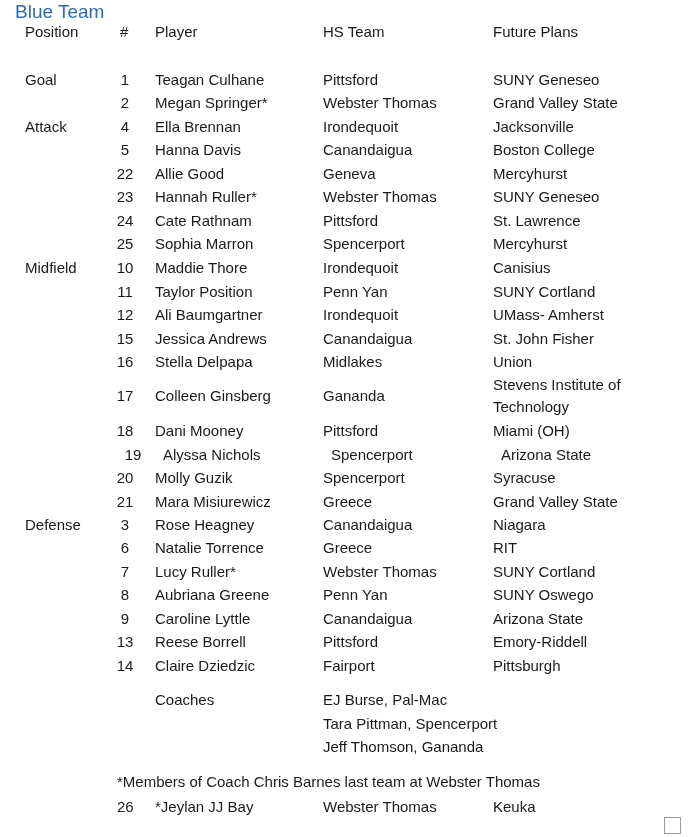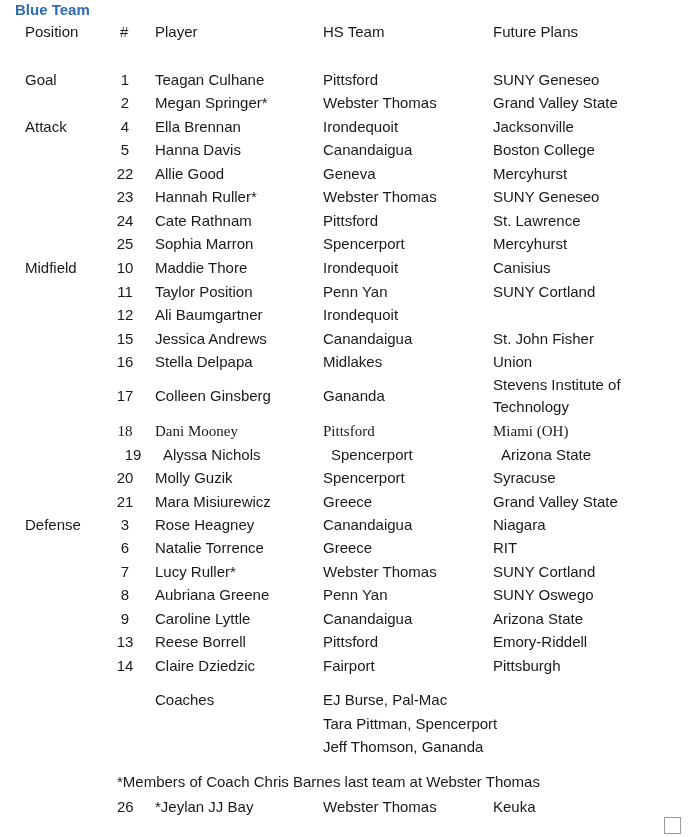--- a/index.html
+++ b/index.html
@@ -3,21 +3,21 @@
 <meta charset="utf-8">
 <style>
   html, body { margin: 0; padding: 0; background: #ffffff; }
   body {
     width: 700px; height: 837px; position: relative; overflow: hidden;
     font-family: "Liberation Sans", "DejaVu Sans", sans-serif;
     color: #1a1a1a; font-size: 15px;
   }
   .title {
     position: absolute; left: 15px; top: 1px;
-    font-weight: bold; color: #2e6bb0; font-size: 15px;
+    font-weight: normal; color: #2e6bb0; font-size: 19px;
   }
   .row { position: absolute; left: 10px; width: 688px; height: 22px; line-height: 22px; }
   .c { position: absolute; white-space: nowrap; }
   .pos { left: 15px; }
   .num { left: 107px; }
   .num.center { left: 100px; width: 30px; text-align: center; }
   .player { left: 145px; }
   .hs { left: 313px; }
   .fut { left: 483px; }
   .fut.wrap { line-height: 22px; white-space: normal; width: 170px; }
@@ -110,20 +110,21 @@
         <span class="c num center">11</span>
         <span class="c player">Taylor Position</span>
         <span class="c hs">Penn Yan</span>
         <span class="c fut">SUNY Cortland</span>
       </div>
       <div class="row" style="top: 304px;">
         <span class="c pos"></span>
         <span class="c num center">12</span>
         <span class="c player">Ali Baumgartner</span>
         <span class="c hs">Irondequoit</span>
+        <span class="c fut">UMass- Amherst</span>
       </div>
       <div class="row" style="top: 328px;">
         <span class="c pos"></span>
         <span class="c num center">15</span>
         <span class="c player">Jessica Andrews</span>
         <span class="c hs">Canandaigua</span>
         <span class="c fut">St. John Fisher</span>
       </div>
       <div class="row" style="top: 351px;">
         <span class="c pos"></span>
@@ -132,21 +133,21 @@
         <span class="c hs">Midlakes</span>
         <span class="c fut">Union</span>
       </div>
       <div class="row" style="top: 385px;">
         <span class="c pos"></span>
         <span class="c num center">17</span>
         <span class="c player">Colleen Ginsberg</span>
         <span class="c hs">Gananda</span>
         <span class="c fut wrap" style="top: -11px;">Stevens Institute of Technology</span>
       </div>
-      <div class="row" style="top: 420px; font-family: Liberation Serif, serif;">
+      <div class="row" style="top: 420px;">
         <span class="c pos"></span>
         <span class="c num center">18</span>
         <span class="c player">Dani Mooney</span>
         <span class="c hs">Pittsford</span>
         <span class="c fut">Miami (OH)</span>
       </div>
       <div class="row" style="top: 444px; margin-left: 8px;">
         <span class="c pos"></span>
         <span class="c num center">19</span>
         <span class="c player">Alyssa Nichols</span>

